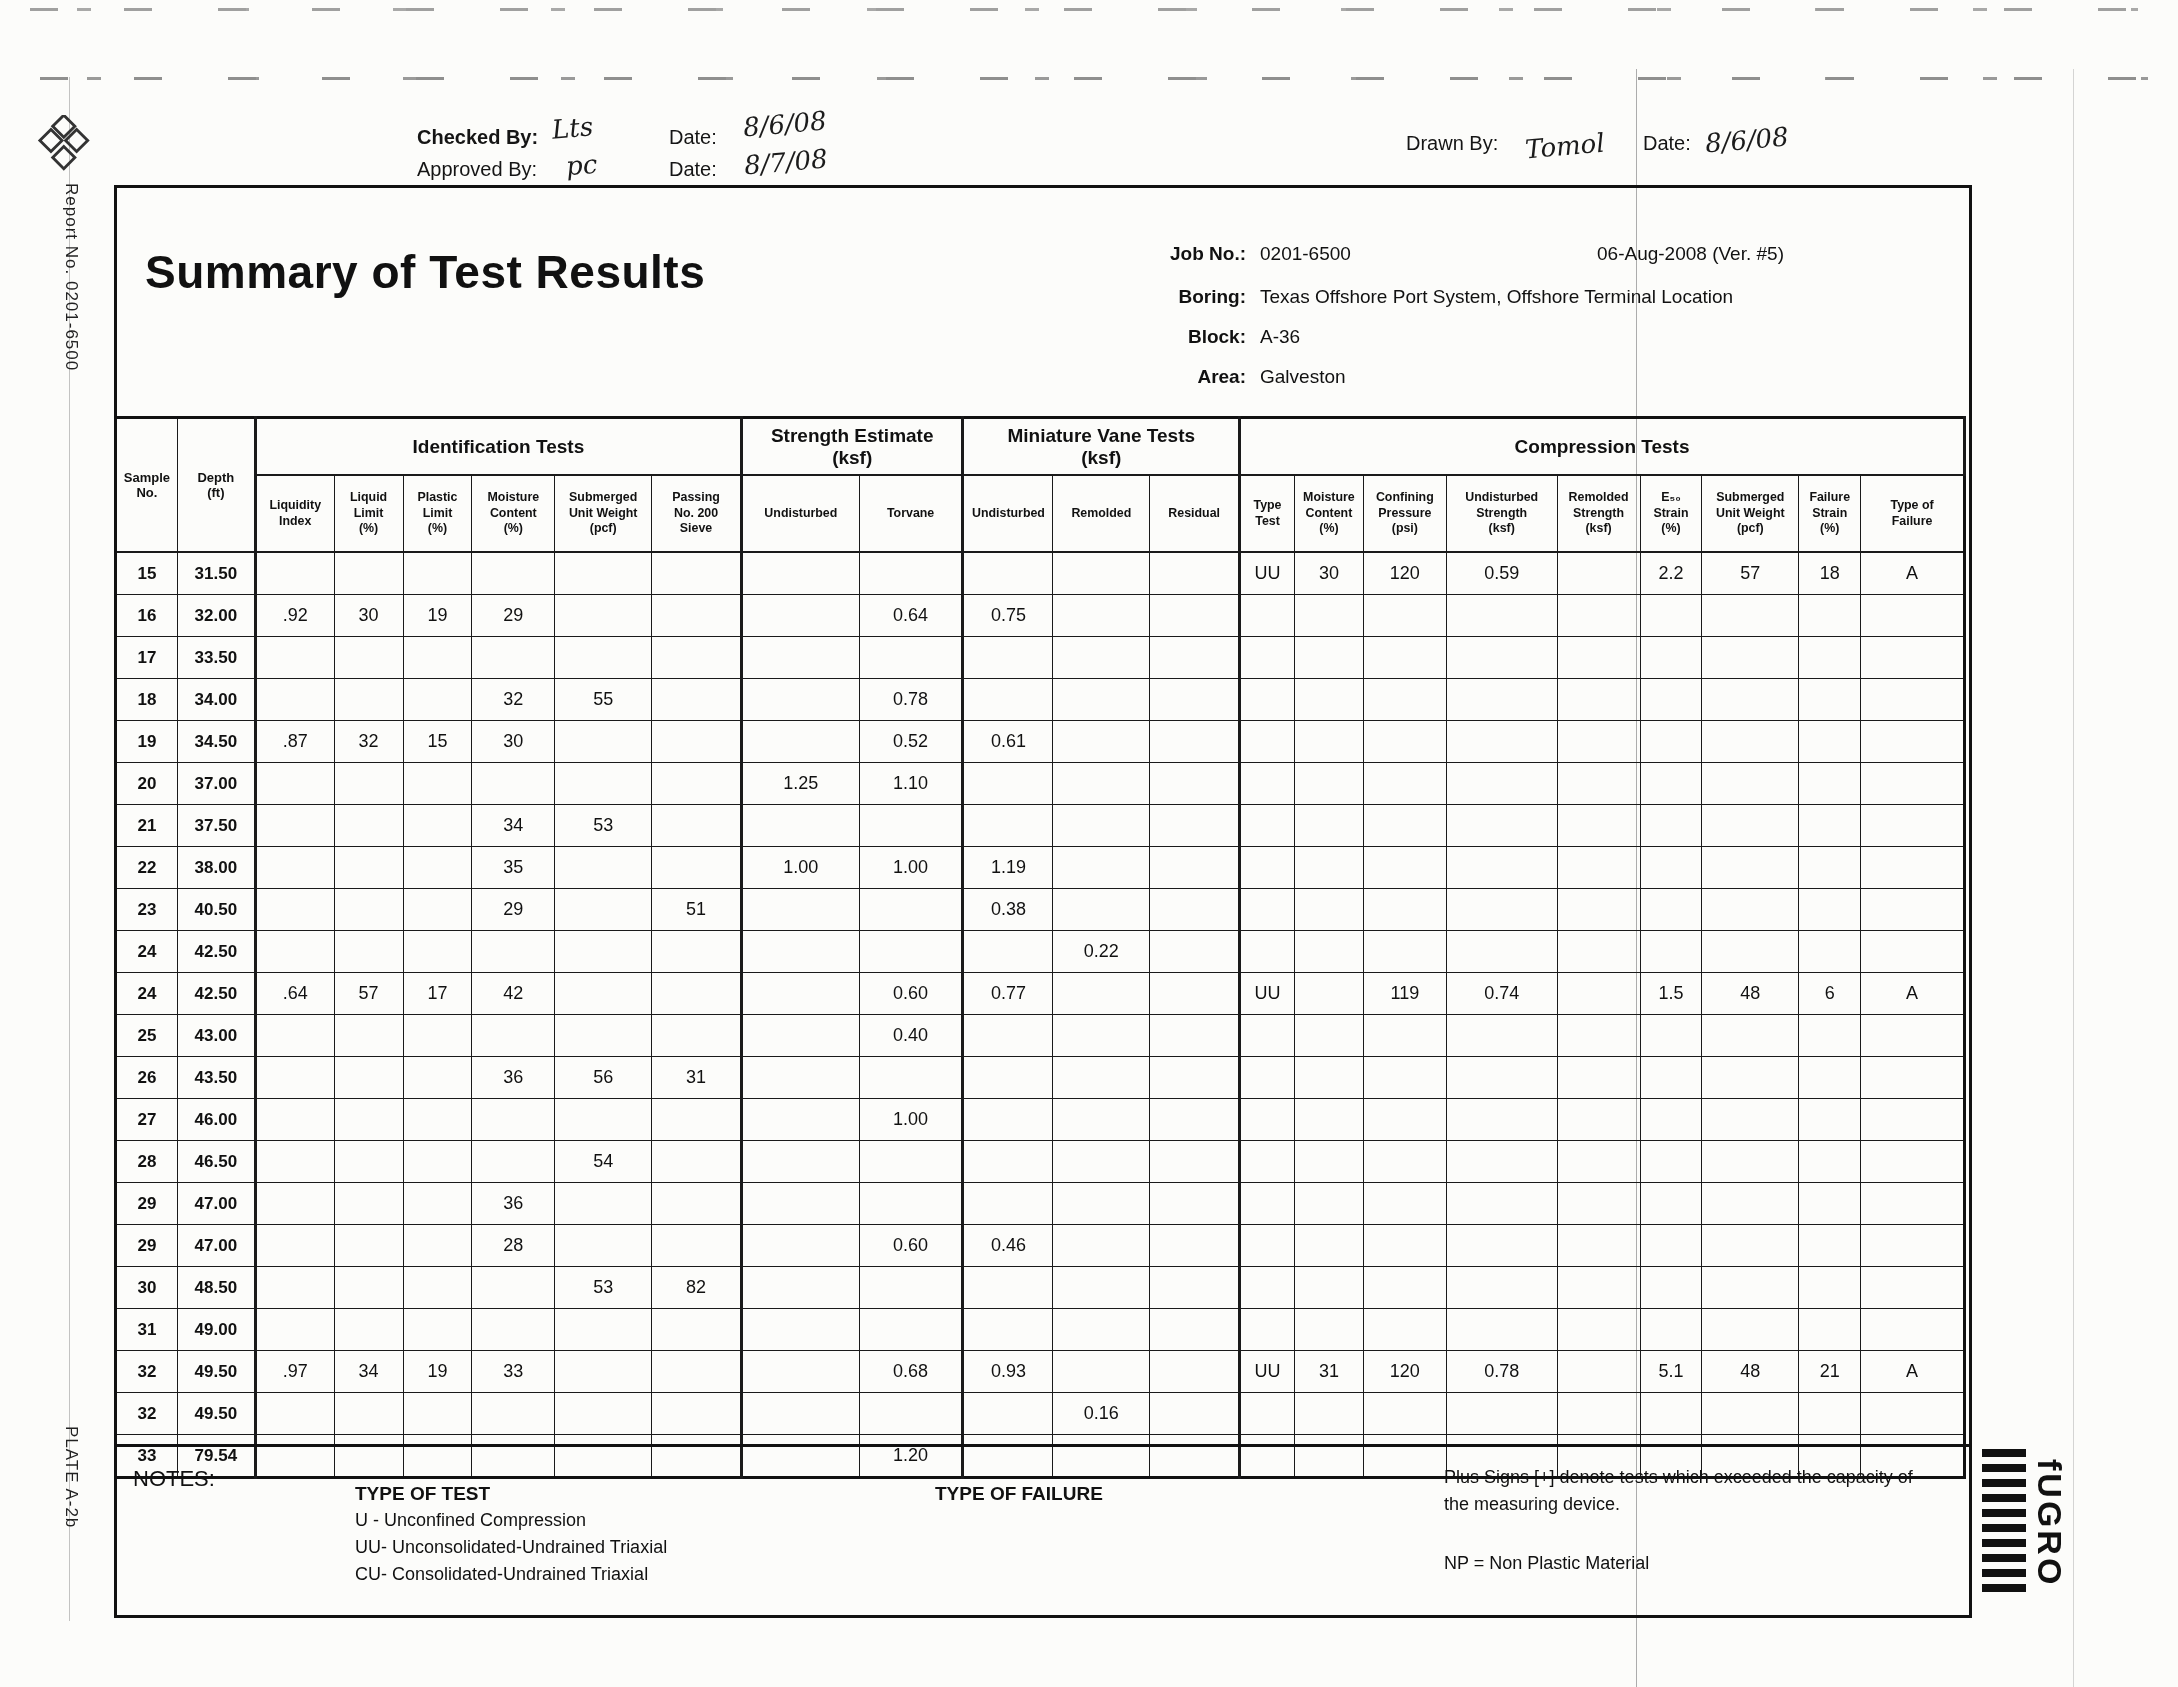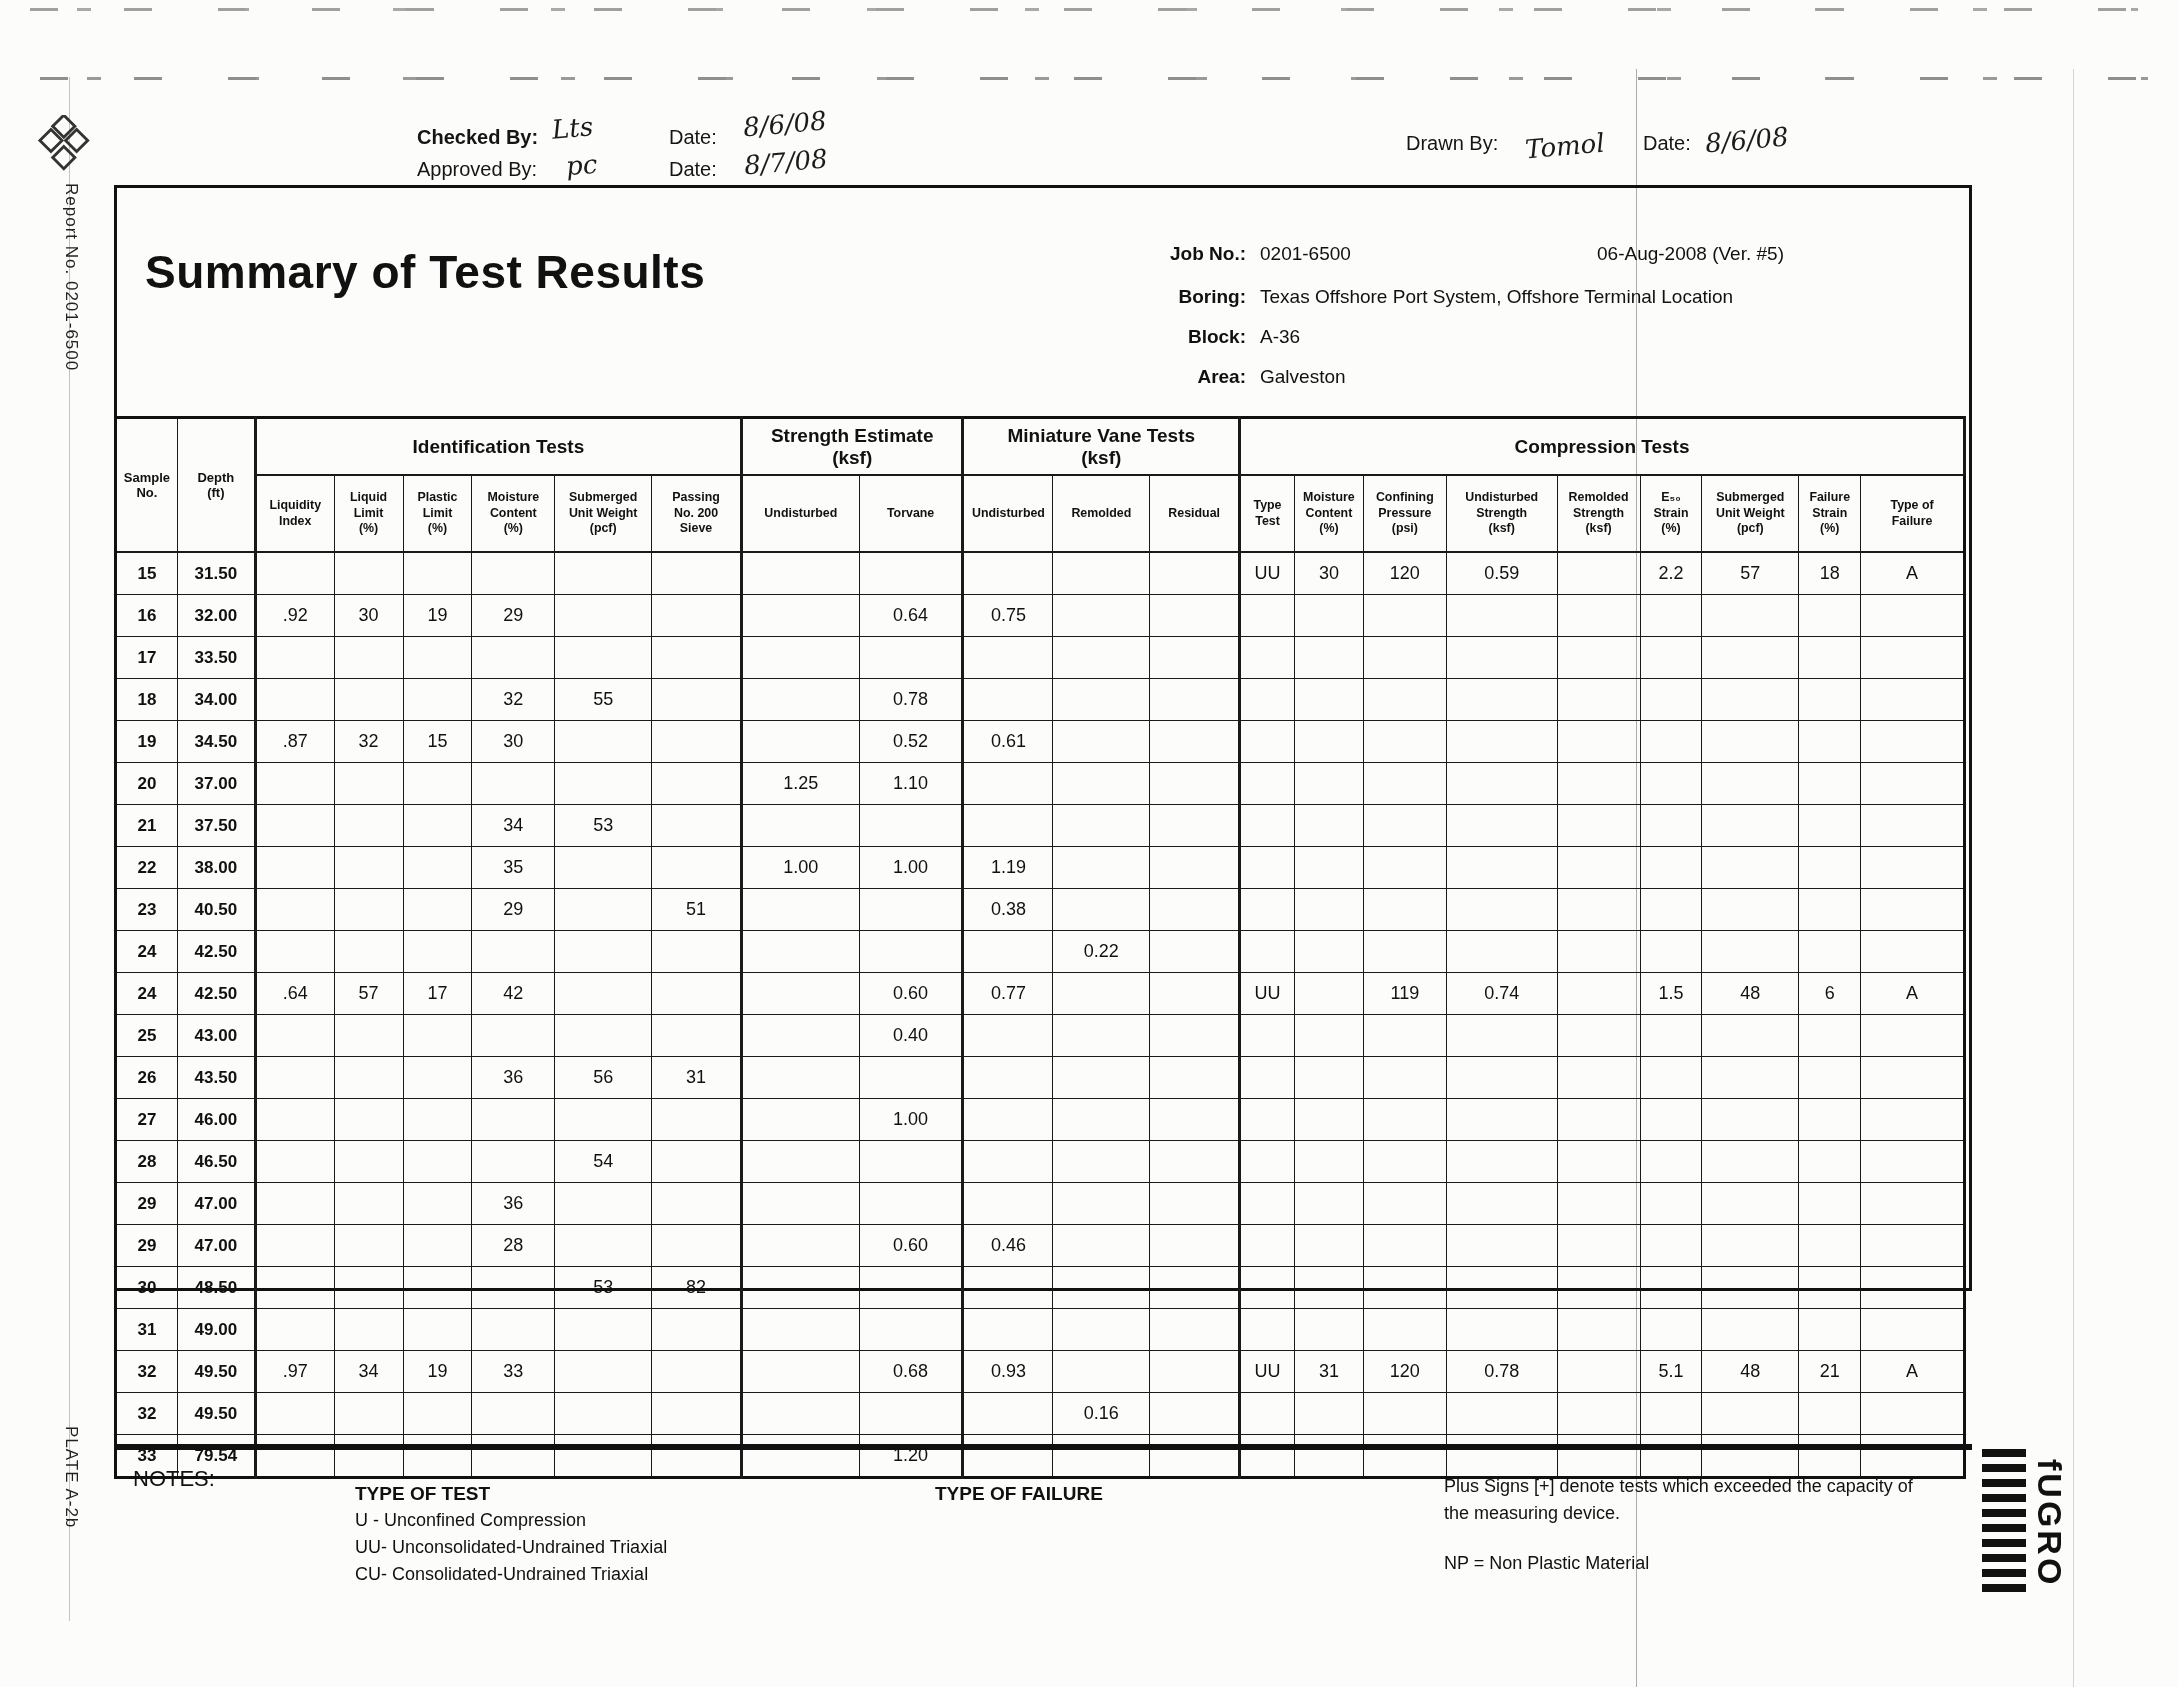--- a/index.html
+++ b/index.html
@@ -12,21 +12,21 @@
       repeating-linear-gradient(90deg,#555 0 28px,transparent 28px 94px),
       repeating-linear-gradient(90deg,transparent 0 47px,#666 47px 61px,transparent 61px 158px);}
   .vline{position:absolute;width:1px;background:#8a8a8a;opacity:.7;}
 
   .side-text{position:absolute;writing-mode:vertical-rl;font-size:17px;color:#222;letter-spacing:1px;}
 
   .label{position:absolute;font-size:20px;color:#151515;}
   .hand{position:absolute;font-size:26px;font-style:italic;transform:rotate(-5deg);
         font-family:"DejaVu Serif", serif;color:#1b1b1b;}
 
-  .main-box{position:absolute;left:114px;top:185px;width:1858px;height:1106px;
+  .main-box{position:absolute;left:114px;top:185px;width:1858px;height:1433px;
             border:3px solid #111;box-sizing:border-box;}
 
   .title{position:absolute;left:28px;top:57px;font-size:46px;font-weight:700;letter-spacing:0.5px;}
 
   .job-line{position:absolute;font-size:19px;white-space:nowrap;}
   .job-label{display:inline-block;width:198px;text-align:right;font-weight:700;margin-right:14px;}
 
   
   .results-table{position:absolute;left:-3px;top:228px;border-collapse:collapse;table-layout:fixed;
                  border:3px solid #111;}
@@ -740,21 +740,21 @@
       <div class="notes-block" style="left:238px;top:6px;">
         <span class="blk-title">TYPE OF TEST</span><span>U  - Unconfined Compression
 UU- Unconsolidated-Undrained Triaxial
 CU- Consolidated-Undrained Triaxial</span>
       </div>
 
       <div class="notes-block" style="left:818px;top:6px;">
         <span class="blk-title">TYPE OF FAILURE</span>
       </div>
 
-      <div class="notes-block" style="left:1327px;top:26px;width:485px;white-space:normal;">Plus Signs [+] denote tests which exceeded the capacity of the measuring device.</div>
+      <div class="notes-block" style="left:1327px;top:17px;width:485px;white-space:normal;">Plus Signs [+] denote tests which exceeded the capacity of the measuring device.</div>
       <div class="notes-block" style="left:1327px;top:103px;">NP = Non Plastic Material</div>
     </div>
   </div>
 
   <div class="logo">
     <div class="logo-bars"></div>
     <div class="logo-text">fUGRO</div>
   </div>
 
 </div>

